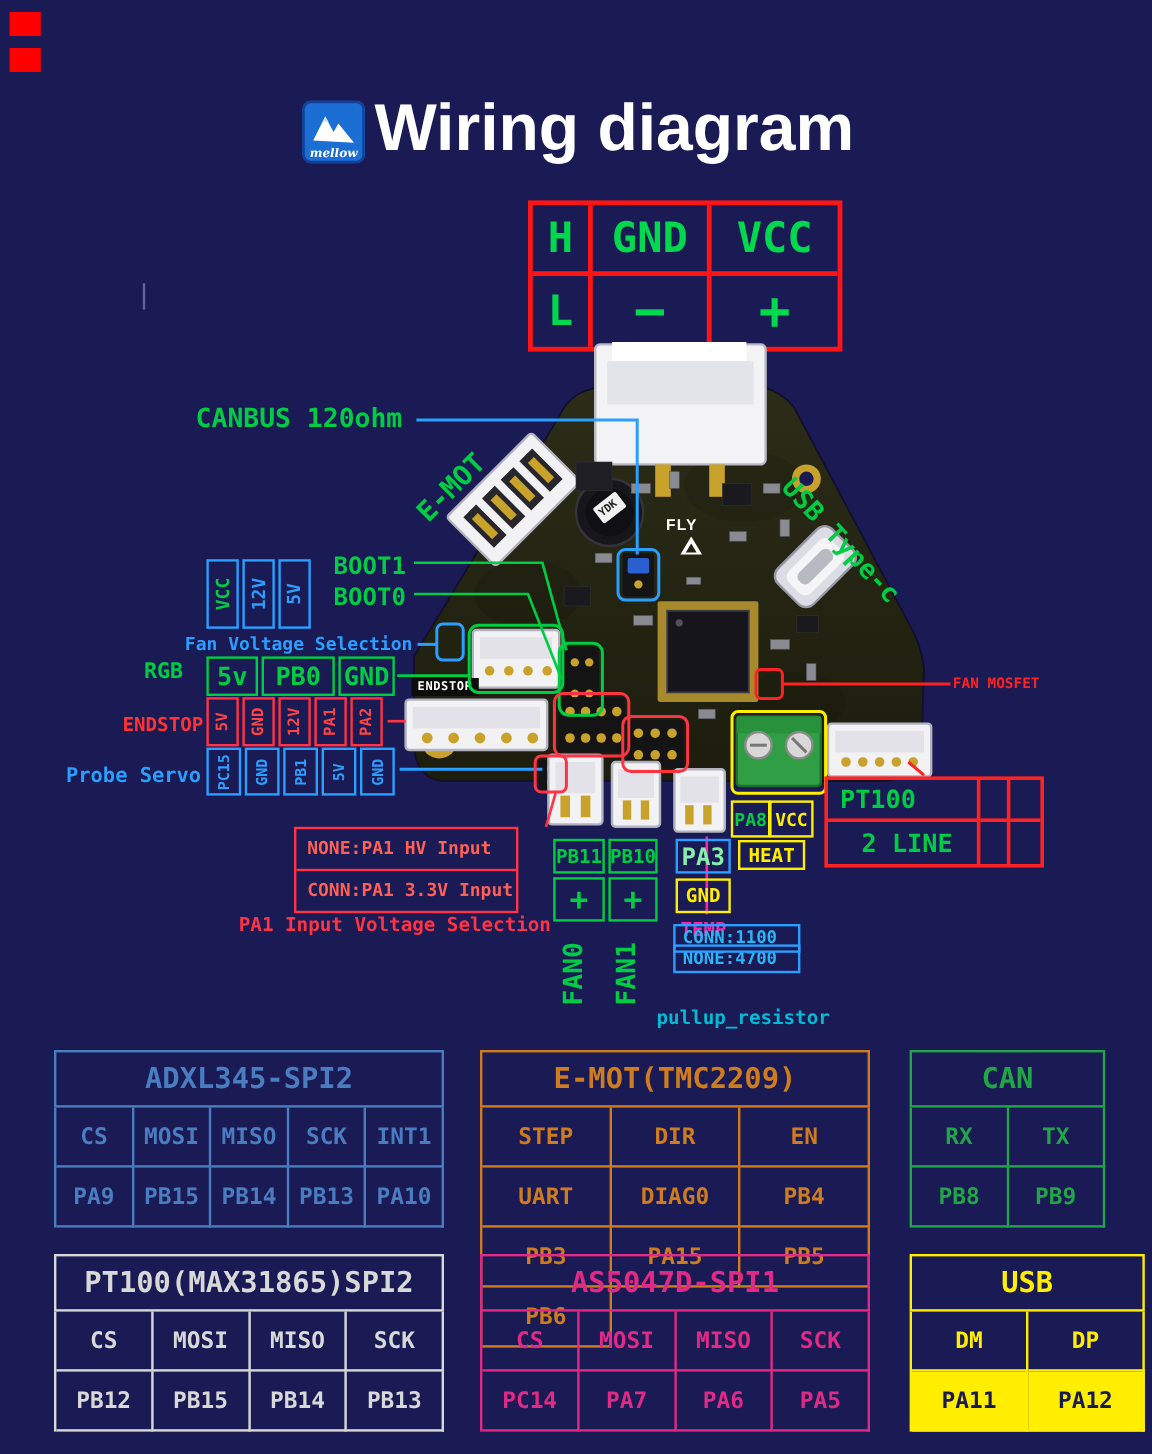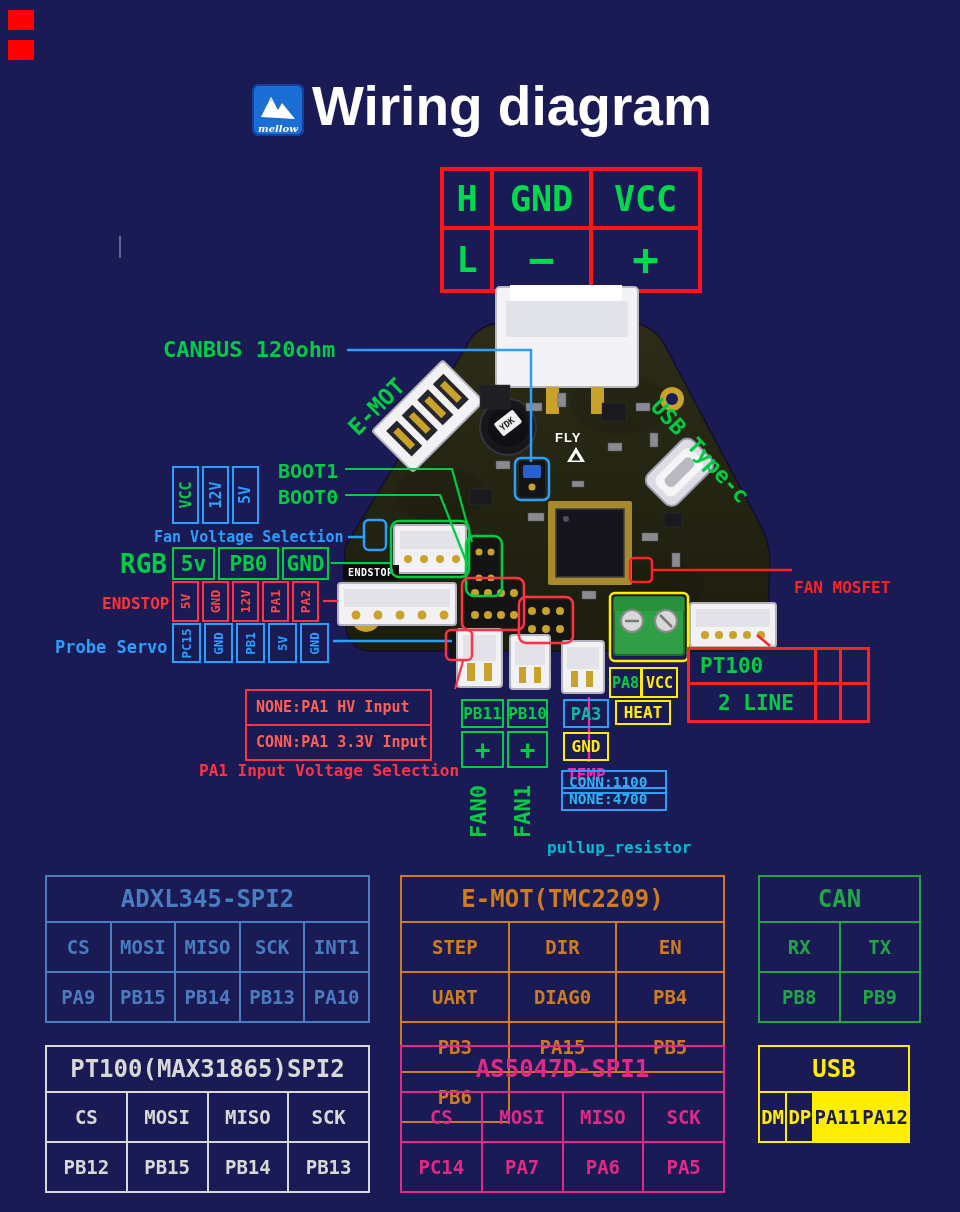--- a/index.html
+++ b/index.html
@@ -55,27 +55,27 @@
 
   
   .lbl{position:absolute;z-index:5;font-weight:bold;white-space:nowrap;}
   .green{color:#00cc44;} .blue{color:#2a9fff;} .redt{color:#ff3344;}
   .lbl-canbus{left:163px;top:337px;font-size:22px;}
   .lbl-emot{left:352px;top:418px;font-size:23px;transform:rotate(-45deg);transform-origin:0 50%;}
   .lbl-usb{left:655px;top:390px;font-size:22px;transform:rotate(47deg);transform-origin:0 50%;}
   .lbl-boot1{left:278px;top:459px;font-size:20px;}
   .lbl-boot0{left:278px;top:485px;font-size:20px;}
   .lbl-fanv-cap{left:154px;top:528px;font-size:15px;}
-  .lbl-rgb{left:120px;top:549px;font-size:26px;}
+  .lbl-rgb{left:120px;top:549px;font-size:18px;}
   .lbl-endstop{left:102px;top:594px;font-size:16px;color:#ff3333;}
   .lbl-probe{left:55px;top:637px;font-size:17px;}
   .lbl-pa1cap{left:199px;top:761px;font-size:16px;}
   .lbl-temp{left:567px;top:765px;font-size:16px;color:#ff22aa;}
   .lbl-pullup{left:547px;top:838px;font-size:16px;color:#00bcd4;}
-  .lbl-mosfet{left:794px;top:562px;font-size:16px;color:#ff2222;margin-top:16px;}
+  .lbl-mosfet{left:794px;top:562px;font-size:12px;color:#ff2222;}
 
   
   .pbox{position:absolute;z-index:5;display:flex;align-items:center;justify-content:center;
         box-sizing:border-box;font-weight:bold;}
   .vtext{transform:rotate(-90deg);white-space:nowrap;font-weight:bold;}
   .fanv{top:466px;width:27px;height:58px;border:2px solid #2a9fff;}
   .fv0{left:172px;} .fv1{left:202px;} .fv2{left:232px;}
   .fanv .vtext{font-size:15px;}
   .rgbbox{top:547px;height:33px;border:2px solid #00cc44;font-size:21px;color:#00cc44;}
   .rg0{left:172px;width:43px;} .rg1{left:218px;width:61px;} .rg2{left:282px;width:47px;}
@@ -93,21 +93,21 @@
 
   .fnbox{z-index:5;border:2px solid #00cc44;color:#00cc44;}
   .fpin0{left:461px;top:699px;width:43px;height:29px;font-size:16px;}
   .fpin1{left:507px;top:699px;width:41px;height:29px;font-size:16px;}
   .fplus0{left:461px;top:731px;width:43px;height:37px;font-size:26px;}
   .fplus1{left:507px;top:731px;width:41px;height:37px;font-size:26px;}
   .vlabel{position:absolute;z-index:5;font-weight:bold;color:#00cc44;font-size:22px;
         transform:rotate(-90deg);transform-origin:0 0;white-space:nowrap;}
   .vfan0{left:466px;top:838px;} .vfan1{left:510px;top:838px;}
 
-  .pa3box{left:563px;top:699px;width:46px;height:29px;border:2px solid #2a9fff;color:#14b8a6;font-size:17px;}
+  .pa3box{left:563px;top:699px;width:46px;height:29px;border:2px solid #2a9fff;color:#86efac;font-size:20px;}
   .gndbox{left:563px;top:732px;width:46px;height:29px;border:2px solid #ffee00;color:#ffee00;font-size:16px;}
   .pa8box{left:609px;top:667px;width:33px;height:31px;border:2px solid #ffee00;color:#00cc44;font-size:15px;}
   .vccbox{left:641px;top:667px;width:37px;height:31px;border:2px solid #ffee00;color:#ffee00;font-size:15px;}
   .heatbox{left:615px;top:700px;width:56px;height:25px;border:2px solid #ffee00;color:#ffee00;font-size:16px;}
   .pullbox{width:106px;height:24px;border:2px solid #2a9fff;color:#29b6f6;font-size:14.5px;
         justify-content:flex-start;padding-left:6px;}
   .pb0{left:561px;top:787px;} .pb1{left:561px;top:770px;}
 
   
   .pt100{position:absolute;left:687px;top:647px;z-index:5;display:grid;
@@ -118,21 +118,21 @@
   .pt-cell:nth-child(n+4){border-bottom:none;}
   .pt-a{padding-left:10px;} .pt-d{padding-left:28px;}
 
   
   .table-card{position:absolute;z-index:5;box-sizing:border-box;}
   .pos-t0{left:45px;top:875px;width:325px;}
   .pos-t1{left:400px;top:875px;width:325px;}
   .pos-t2{left:758px;top:875px;width:163px;border-radius:10px;}
   .pos-t3{left:45px;top:1045px;width:325px;}
   .pos-t4{left:400px;top:1045px;width:325px;}
-  .pos-t5{left:758px;top:1045px;width:152px;}
+  .pos-t5{left:758px;top:1045px;width:196px;}
   .tc-title{box-sizing:border-box;height:48px;border:2px solid var(--tc);display:flex;align-items:center;
         justify-content:center;font-size:24px;font-weight:bold;color:var(--tc);}
   .tc-grid{display:grid;grid-auto-rows:50px;border-left:2px solid var(--tc);box-sizing:border-box;}
   .tc-cell{border-right:2px solid var(--tc);border-bottom:2px solid var(--tc);display:flex;
         align-items:center;justify-content:center;font-size:19px;font-weight:bold;color:var(--tc);}
   .tc-hl{background:var(--tc);color:#1a1a55;text-align:right;}
 </style>
 </head>
 <body>
 
@@ -516,21 +516,21 @@
         <div class="tc-cell">MISO</div>
         <div class="tc-cell">SCK</div>
         <div class="tc-cell">PC14</div>
         <div class="tc-cell">PA7</div>
         <div class="tc-cell">PA6</div>
         <div class="tc-cell">PA5</div>
       </div>
   </div>
   <div class="table-card pos-t5" style="--tc: #ffee00;">
     <div class="tc-title">USB</div>
-    <div class="tc-grid" style="grid-template-columns: repeat(4, 1fr);">
+    <div class="tc-grid" style="grid-template-columns: repeat(2, 1fr);">
         <div class="tc-cell">DM</div>
         <div class="tc-cell">DP</div>
         <div class="tc-cell tc-hl">PA11</div>
         <div class="tc-cell tc-hl">PA12</div>
       </div>
   </div>
 
 </div>
 
 </body></html>

